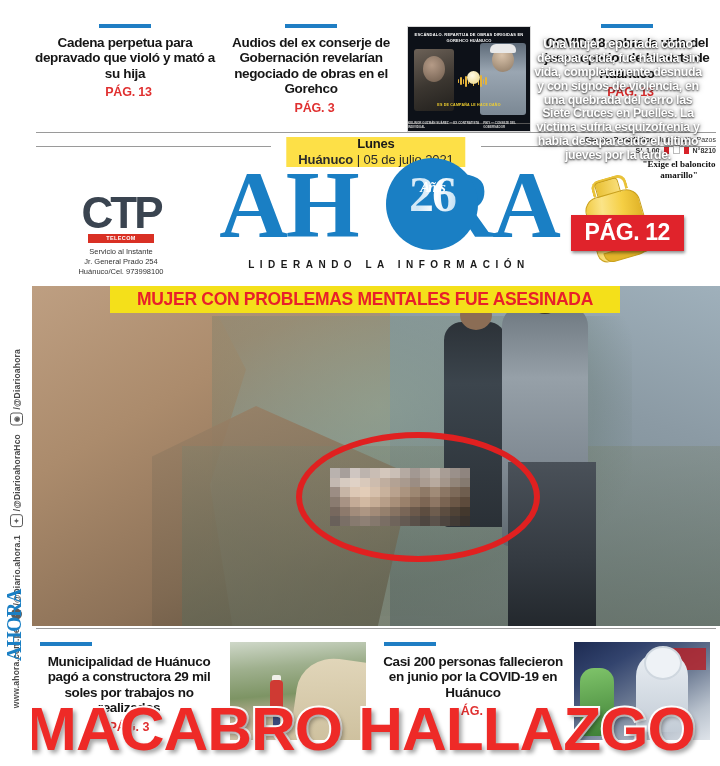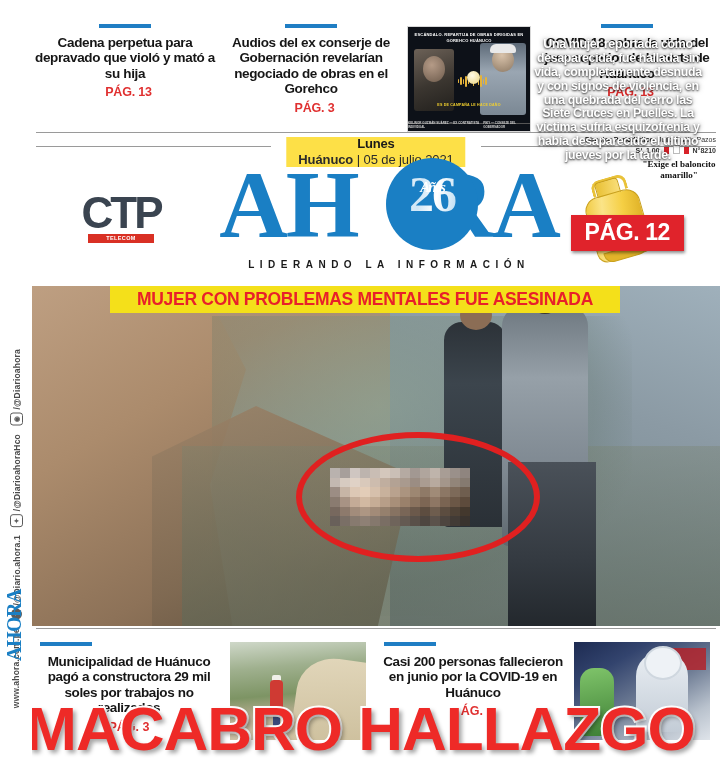--- a/index.html
+++ b/index.html
@@ -478,20 +478,25 @@
     <span class="price">
       <span>S/. 1.00</span>
       <span class="flagbar"></span><span class="flagbar w"></span><span class="flagbar"></span>
       <span>N°8210</span>
     </span>
   </div>
 
   <div class="mh-ctp">
     <div class="ctp-logo">CTP</div>
     <div class="ctp-red">TELECOM</div>
+    <div class="ctp-txt">
+      <div>Servicio al Instante</div>
+      <div>Jr. General Prado 254</div>
+      <div>Huánuco/Cel. 973998100</div>
+    </div>
   </div>
 
   <div class="mh-logo">
     <div class="ahora-word">
       <span>AH</span><span class="gap"></span><span>RA</span>
       <div class="anniv">
         <div class="num">26</div>
         <div class="anos">Años</div>
       </div>
     </div>

